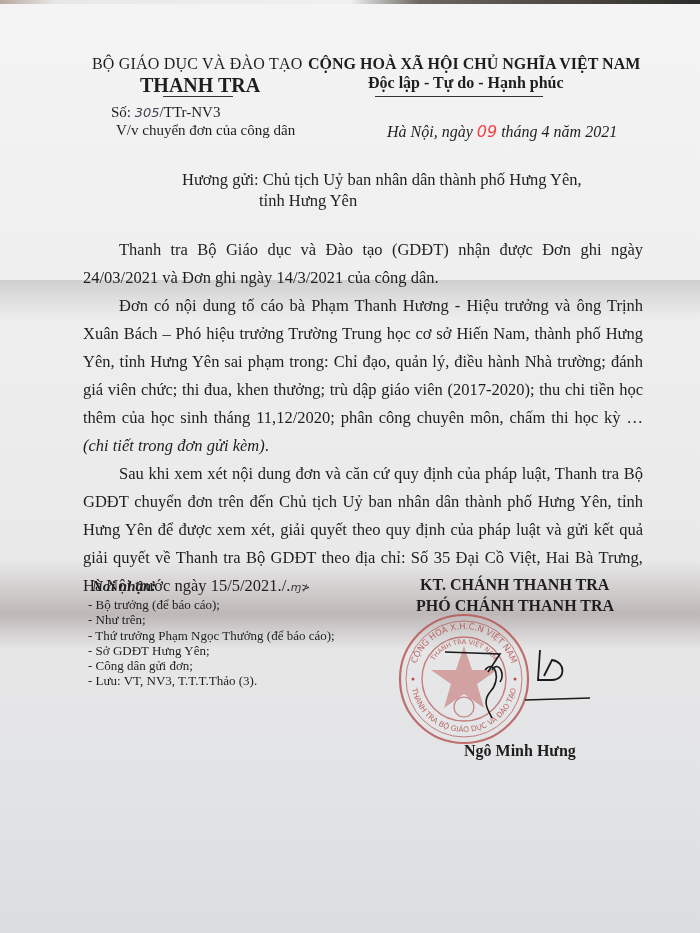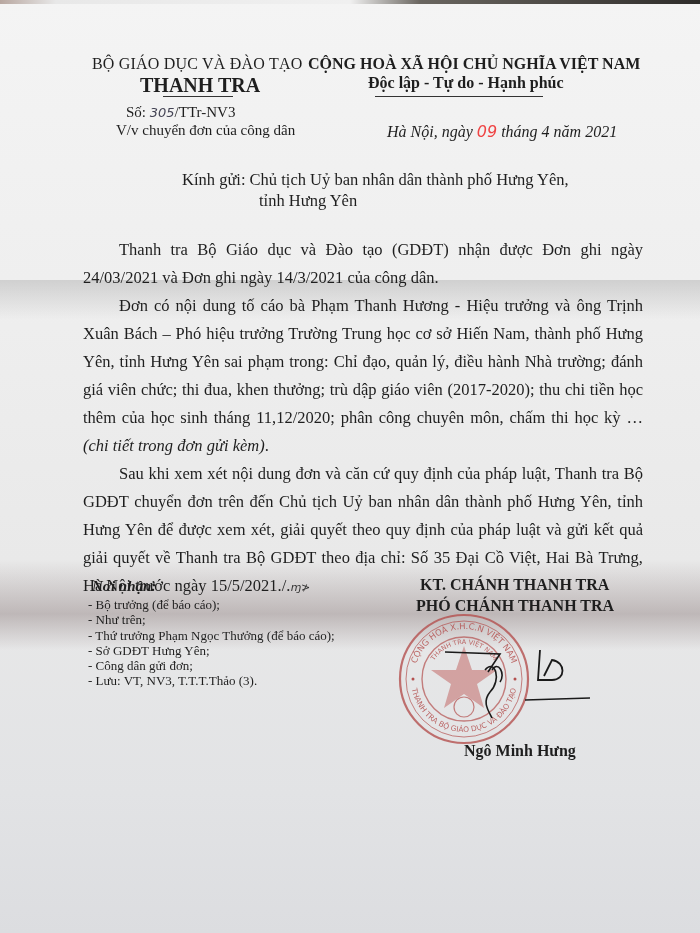--- a/index.html
+++ b/index.html
@@ -22,21 +22,21 @@
     position: absolute; left: 0; top: 560px; width: 700px; height: 90px;
     background: linear-gradient(180deg, rgba(140,130,130,0.0), rgba(140,125,125,0.45) 60%, rgba(140,125,125,0.0));
   }
   .abs { position: absolute; white-space: nowrap; }
   .ministry { left: 92px; top: 55px; font-size: 16px; letter-spacing: 0.2px; }
   .unit { left: 140px; top: 74px; font-size: 20px; font-weight: bold; }
   .unit-line { left: 163px; top: 96px; width: 70px; height: 1px; background: #333; }
   .nation { left: 308px; top: 55px; font-size: 16px; font-weight: bold; }
   .motto { left: 368px; top: 74px; font-size: 16px; font-weight: bold; }
   .motto-line { left: 375px; top: 96px; width: 168px; height: 1px; background: #333; }
-  .docnum { left: 126px; top: 104px; font-size: 15px; }
+  .docnum { left: 111px; top: 104px; font-size: 15px; }
   .docnum .hand { font-family: "DejaVu Sans", sans-serif; font-style: italic; font-size: 13px; color: #445; }
   .subject { left: 80px; top: 122px; font-size: 15px; margin-left: 36px; }
   .placedate { left: 387px; top: 122px; font-size: 16px; font-style: italic; }
   .placedate .hand { font-family: "DejaVu Sans", sans-serif; font-size: 16px; color: #ef4444; }
   .salute { left: 182px; top: 170px; font-size: 16.5px; }
   .salute2 { left: 259px; top: 191px; font-size: 16.5px; }
   .body {
     position: absolute; left: 83px; top: 236px; width: 560px;
     font-size: 16.5px; line-height: 28px; text-align: justify;
   }
@@ -68,21 +68,21 @@
 
 <div class="abs docnum">
   <span>Số: </span><span class="hand">305</span><span>/TTr-NV3</span>
 </div>
 <div class="abs subject">V/v chuyển đơn của công dân</div>
 
 <div class="abs placedate">
   <span>Hà Nội, ngày </span><span class="hand">09</span><span> tháng  4  năm 2021</span>
 </div>
 
-<div class="abs salute">Kính gửi: Chủ tịch Uỷ ban nhân dân thành phố Hưng Yên,</div>
+<div class="abs salute">Hương gửi: Chủ tịch Uỷ ban nhân dân thành phố Hưng Yên,</div>
 <div class="abs salute2">tỉnh Hưng Yên</div>
 
 <div class="body">
   <p>Thanh tra Bộ Giáo dục và Đào tạo (GDĐT) nhận được Đơn ghi ngày 24/03/2021 và Đơn ghi ngày 14/3/2021 của công dân.</p>
   <p><span>Đơn có nội dung tố cáo bà Phạm Thanh Hương - Hiệu trưởng và ông Trịnh Xuân Bách – Phó hiệu trưởng Trường Trung học cơ sở Hiến Nam, thành phố Hưng Yên, tỉnh Hưng Yên sai phạm trong: Chỉ đạo, quản lý, điều hành Nhà trường; đánh giá viên chức; thi đua, khen thưởng; trù dập giáo viên (2017-2020); thu chi tiền học thêm của học sinh tháng 11,12/2020; phân công chuyên môn, chấm thi học kỳ … </span><i>(chi tiết trong đơn gửi kèm)</i><span>.</span></p>
   <p><span>Sau khi xem xét nội dung đơn và căn cứ quy định của pháp luật, Thanh tra Bộ GDĐT chuyển đơn trên đến Chủ tịch Uỷ ban nhân dân thành phố Hưng Yên, tỉnh Hưng Yên để được xem xét, giải quyết theo quy định của pháp luật và gửi kết quả giải quyết về Thanh tra Bộ GDĐT theo địa chỉ: Số 35 Đại Cồ Việt, Hai Bà Trưng, Hà Nội trước ngày 15/5/2021./.</span><span class="initials">ɱ≯</span></p>
 </div>
 
 <div class="abs recv-title">Nơi nhận:</div>
 <div class="recv-list">

